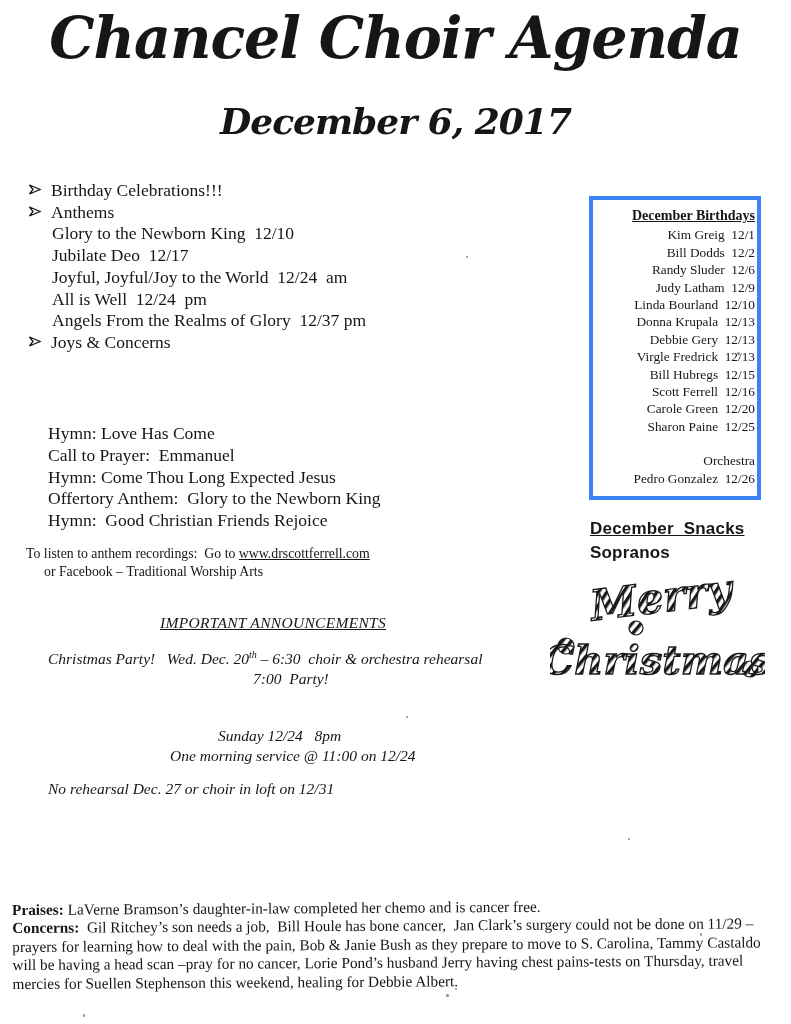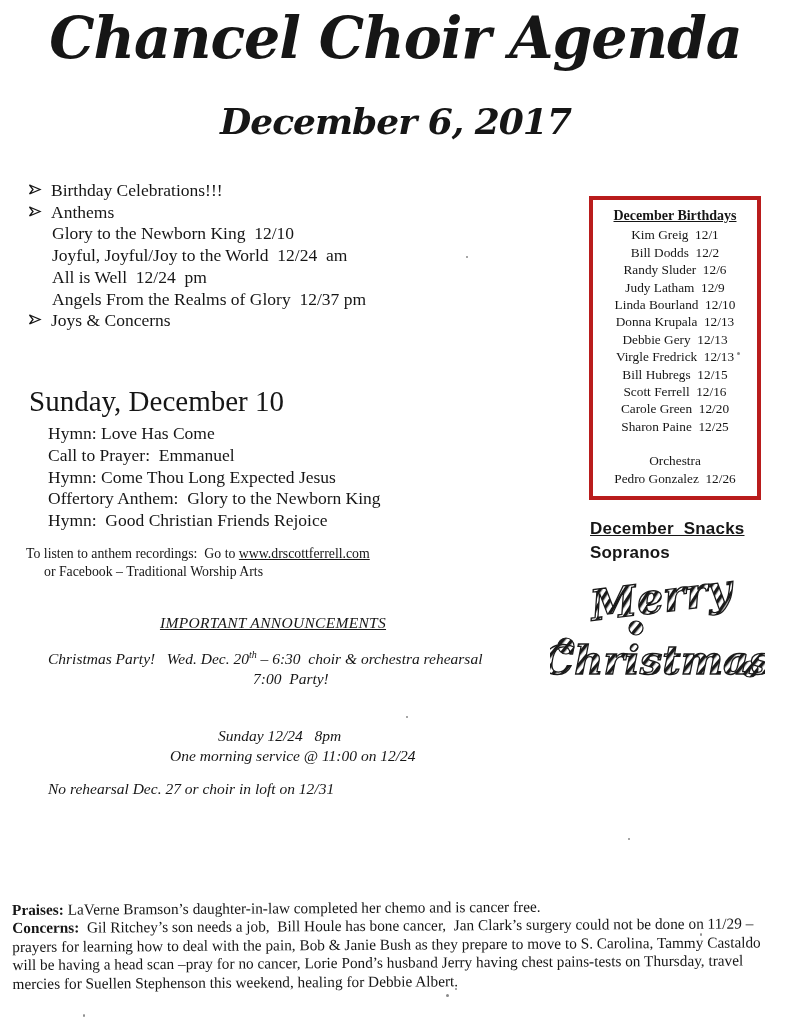--- a/index.html
+++ b/index.html
@@ -38,22 +38,22 @@
   .party1{position:absolute;left:48px;top:649px;}
   .party2{position:absolute;left:253px;top:670px;}
   .eve1{position:absolute;left:48px;top:706px;}
   .eve2{position:absolute;left:218px;top:727px;}
   .eve3{position:absolute;left:170px;top:747px;}
   .noreh{position:absolute;left:48px;top:780px;}
   sup{font-size:10px;}
   
   .bbox{
     position:absolute;left:589px;top:196px;width:160px;
-    border:4px solid #b91c1c;background:#fff;
-    padding:7px 2px 9px;text-align:center;
+    border:4px solid #3b82f6;background:#fff;
+    padding:7px 2px 9px;text-align:right;
     font-size:13.3px;line-height:17.4px;
   }
   .bbox-h{font-weight:bold;text-decoration:underline;font-size:14px;margin-bottom:2px;}
   .bday-gap{height:17px;}
   .orch{}
   
   .snacks{
     position:absolute;left:562px;top:517px;
     font-family:"Liberation Sans", sans-serif;font-weight:bold;font-size:17px;
     line-height:24px;letter-spacing:.2px;margin-left:28px;
@@ -86,32 +86,32 @@
           </svg></span>
       <span class="ws">Birthday Celebrations!!!</span>
     </div>
     <div class="arow">
       <span class="arrow-icon"><svg width="14" height="13" viewBox="0 0 14 13">
             <path d="M1.5 2 L12 6.5 L1.5 11 L5 6.5 Z" fill="#fff" stroke="#161616" stroke-width="1.3"></path>
           </svg></span>
       <span class="ws">Anthems</span>
     </div>
     <div class="sub ws">Glory to the Newborn King  12/10</div>
+    <div class="sub ws">Jubilate Deo  12/17</div>
     <div class="sub ws">Joyful, Joyful/Joy to the World  12/24  am</div>
     <div class="sub ws">All is Well  12/24  pm</div>
     <div class="sub ws">Angels From the Realms of Glory  12/37 pm</div>
     <div class="arow">
       <span class="arrow-icon"><svg width="14" height="13" viewBox="0 0 14 13">
             <path d="M1.5 2 L12 6.5 L1.5 11 L5 6.5 Z" fill="#fff" stroke="#161616" stroke-width="1.3"></path>
           </svg></span>
       <span class="ws">Joys &amp; Concerns</span>
     </div>
   </div>
 
-  <div class="sunday-h">Sunday, December 10</div>
   <div class="sunday-lines">
     <div class="ws">Hymn: Love Has Come</div>
     <div class="ws">Call to Prayer:  Emmanuel</div>
     <div class="ws">Hymn: Come Thou Long Expected Jesus</div>
     <div class="ws">Offertory Anthem:  Glory to the Newborn King</div>
     <div class="ws">Hymn:  Good Christian Friends Rejoice</div>
   </div>
 
   <div class="recordings">
     <div><span class="ws">To listen to anthem recordings:  Go to </span><span class="link-text ws">www.drscottferrell.com</span></div>

